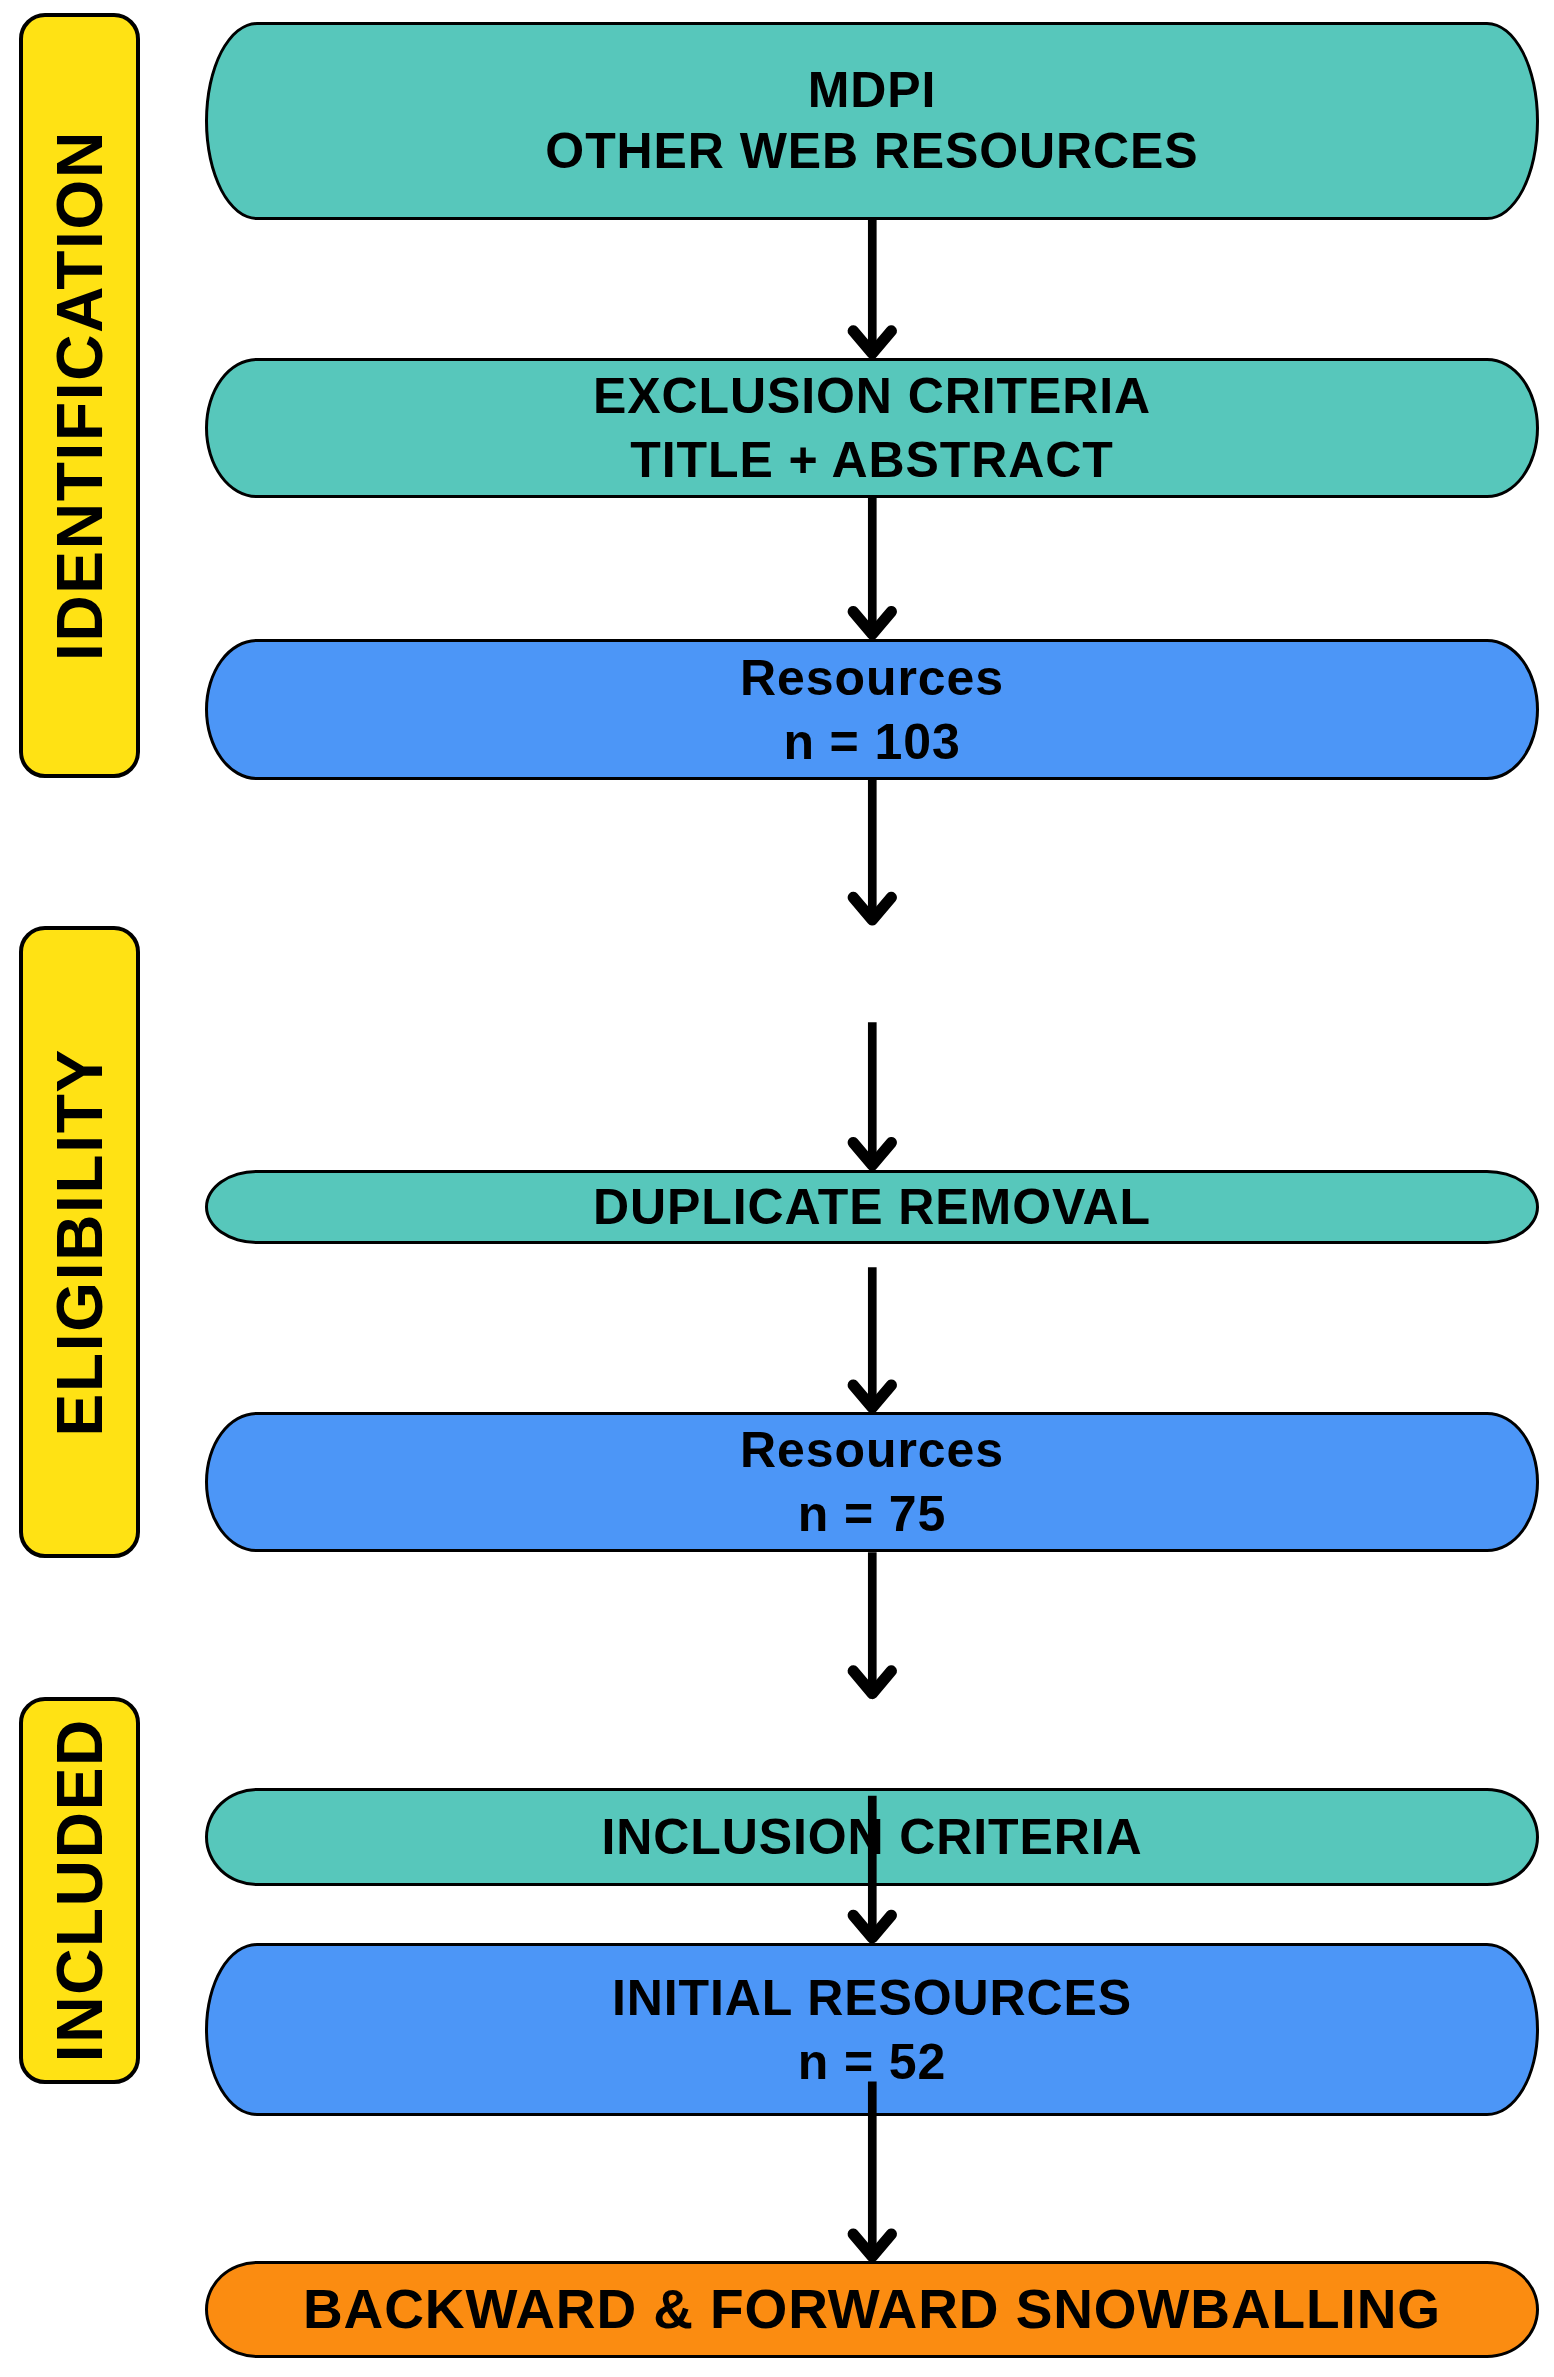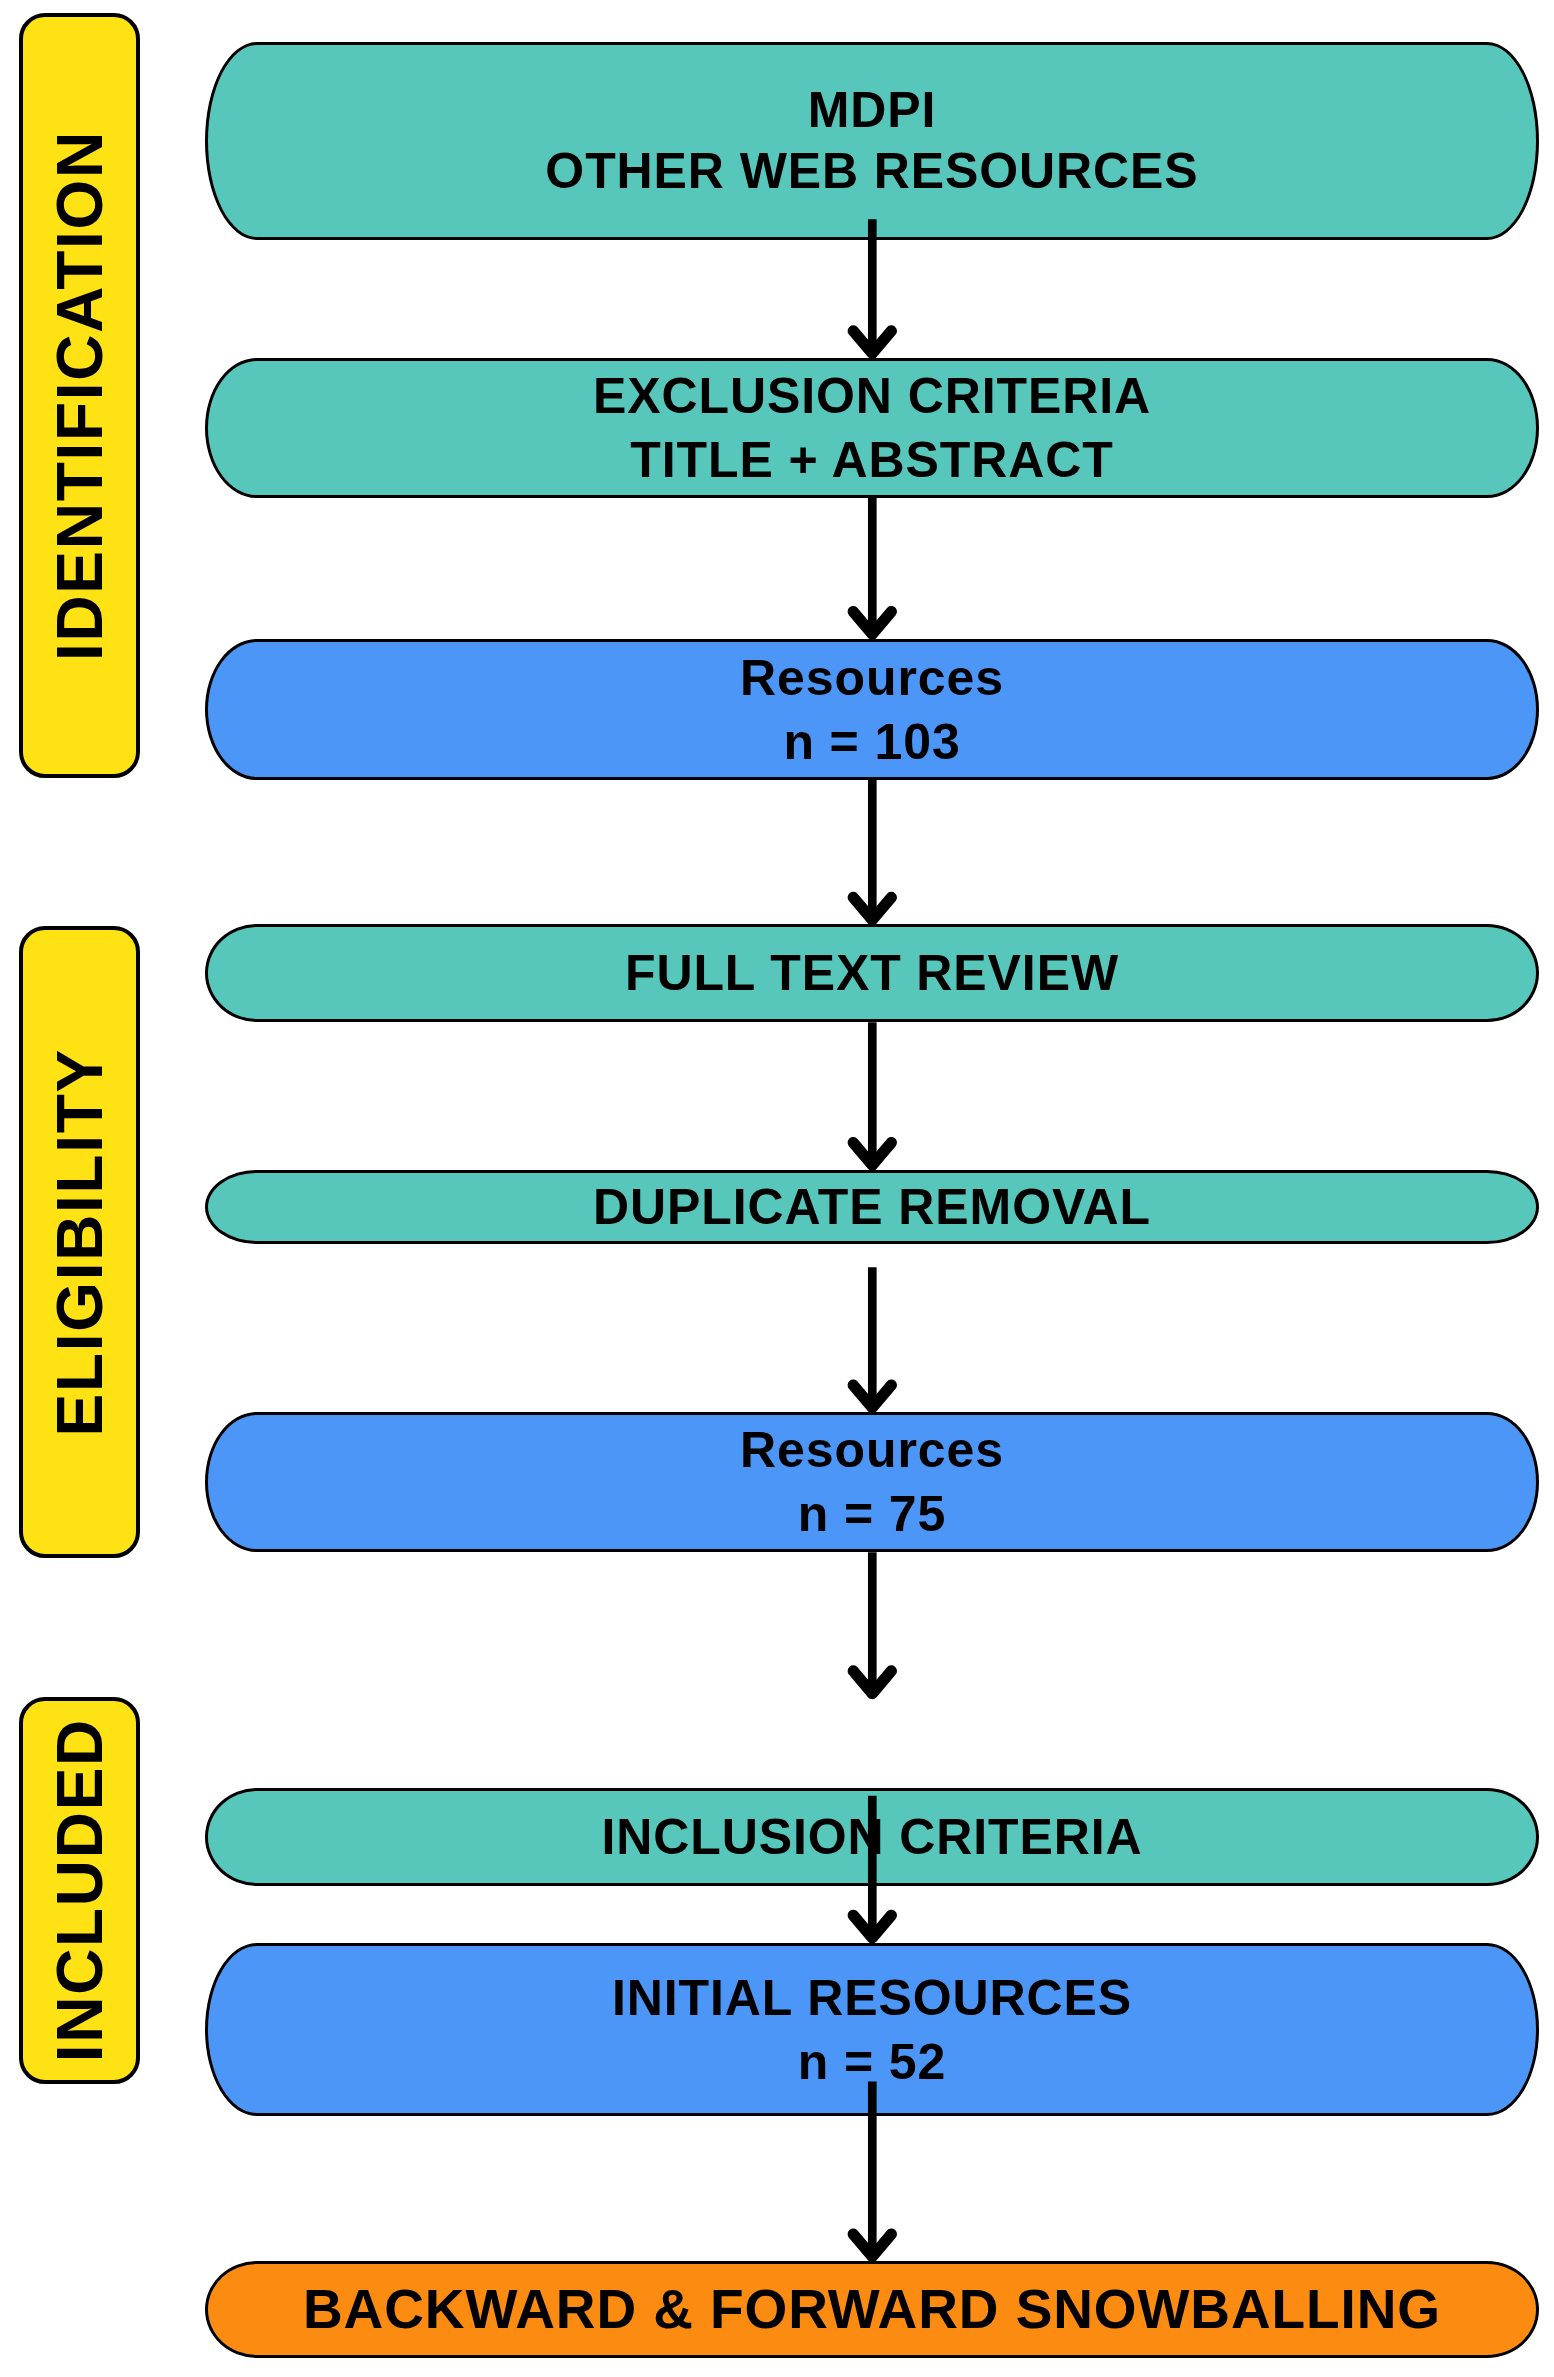--- a/index.html
+++ b/index.html
@@ -78,38 +78,35 @@
   <div class="side-label" style="top: 13px; height: 765px; background-color: rgb(255, 226, 20);">
     <span class="side-label-text">IDENTIFICATION</span>
   </div>
   <div class="side-label" style="top: 926px; height: 632px; background-color: rgb(255, 226, 20);">
     <span class="side-label-text">ELIGIBILITY</span>
   </div>
   <div class="side-label" style="top: 1697px; height: 387px; background-color: rgb(255, 226, 20);">
     <span class="side-label-text">INCLUDED</span>
   </div>
 
-  <div class="node h3line" style="top: 21.7px; height: 198px; background-color: rgb(87, 199, 187); margin-top: 20px;">
+  <div class="node h3line" style="top: 21.7px; height: 198px; background-color: rgb(87, 199, 187);">
     <span class="line">MDPI</span>
     <span class="line">OTHER WEB RESOURCES</span>
   </div>
 
   <div class="node h2line" style="top: 358px; height: 140px; background-color: rgb(87, 199, 187);">
     <span class="line">EXCLUSION CRITERIA</span>
     <span class="line">TITLE + ABSTRACT</span>
   </div>
 
   <div class="node h2line" style="top: 639px; height: 141px; background-color: rgb(76, 150, 247);">
     <span class="line">Resources</span>
     <span class="line">n = 103</span>
   </div>
 
-  <div class="node h1line" style="top: 924px; height: 98px; background-color: rgb(87, 199, 187);">
-    <span class="line">FULL TEXT REVIEW</span>
-  </div>
 
   <div class="node h1line" style="top: 1170px; height: 74px; background-color: rgb(87, 199, 187);">
     <span class="line">DUPLICATE REMOVAL</span>
   </div>
 
   <div class="node h2line" style="top: 1412px; height: 140px; background-color: rgb(76, 150, 247);">
     <span class="line">Resources</span>
     <span class="line">n = 75</span>
   </div>
 

